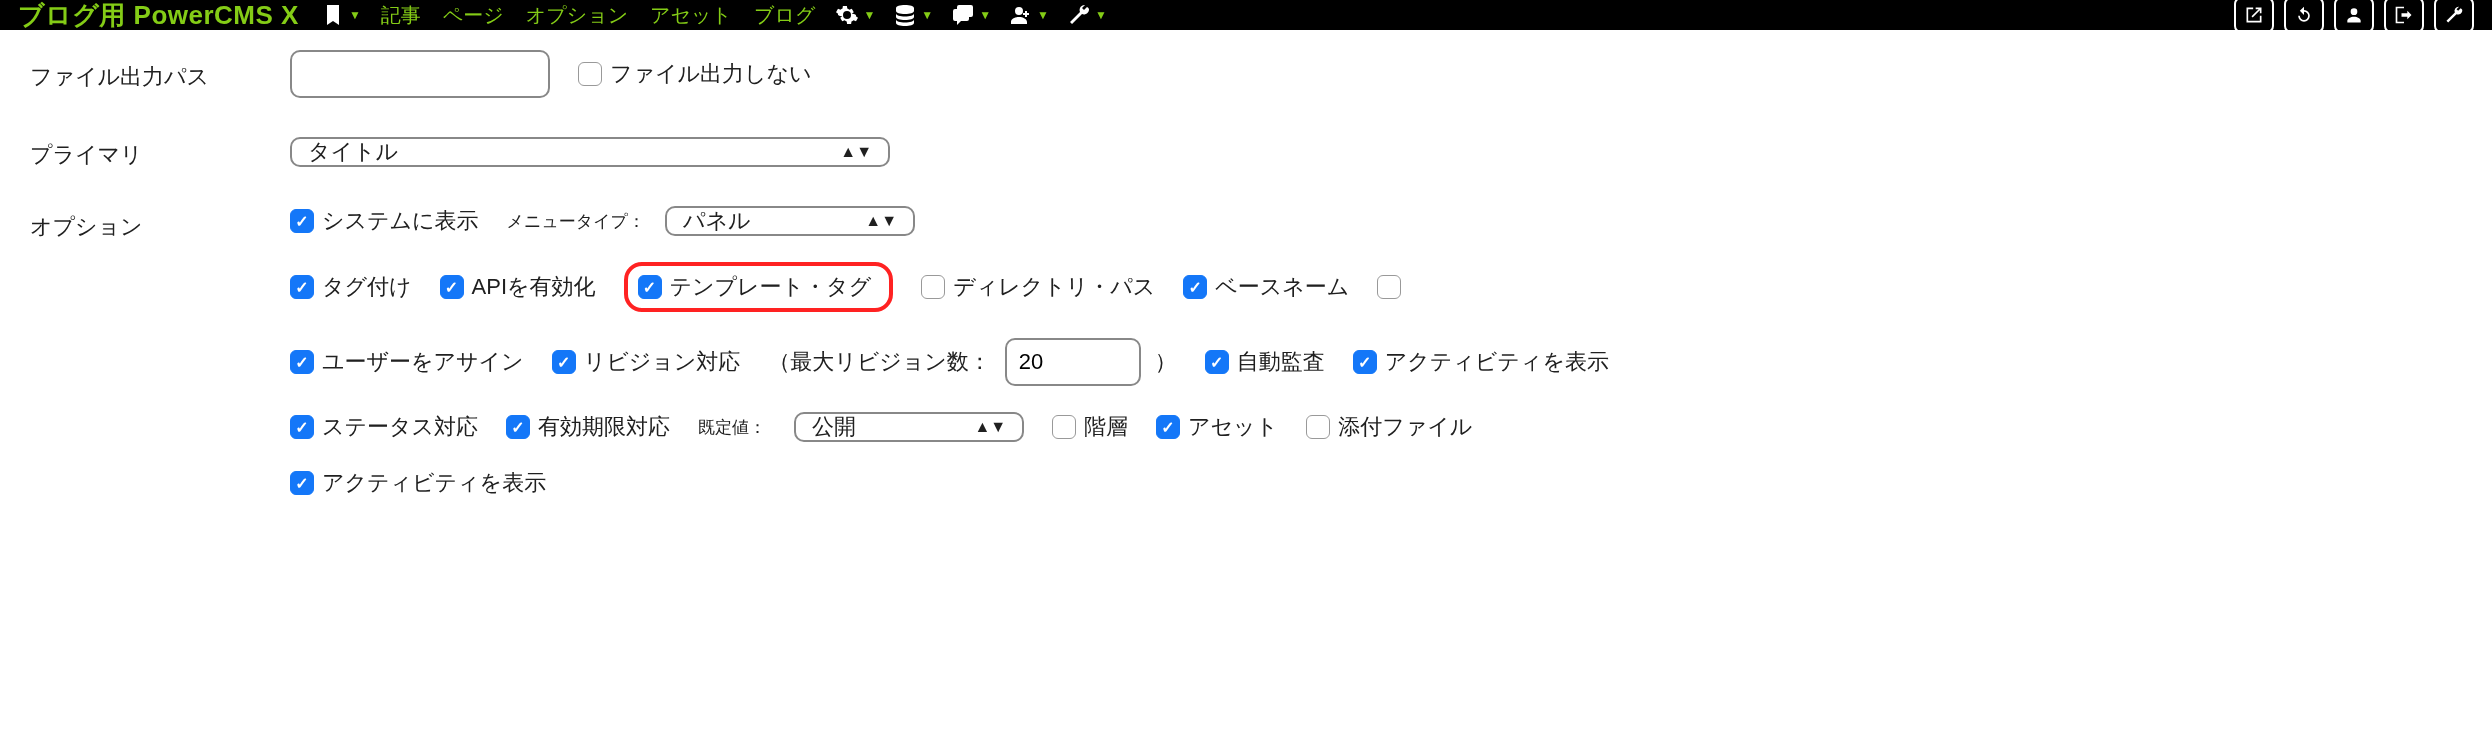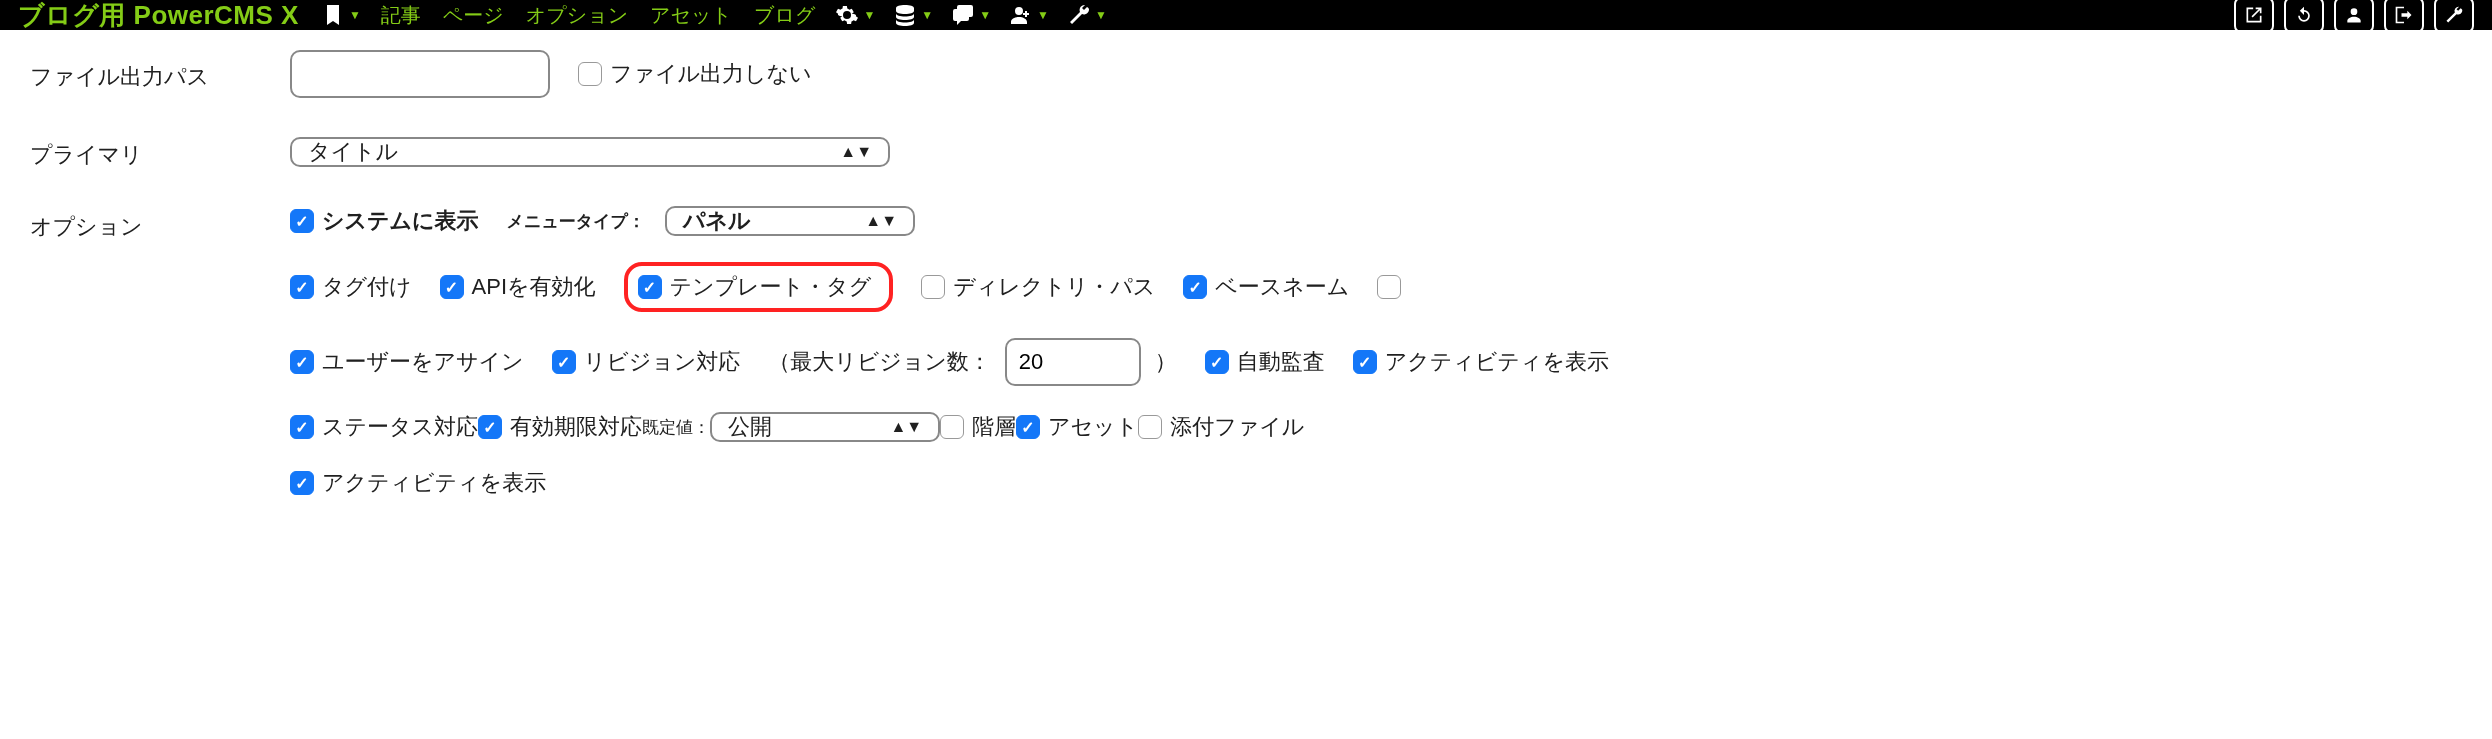--- a/index.html
+++ b/index.html
@@ -148,21 +148,21 @@
         <span>タイトル</span>
         <span class="sel-caret">▲▼</span>
       </div>
     </div>
   </div>
 
   <div class="row top">
     <div class="label-col">オプション</div>
     <div class="ctrl-col" style="flex-direction:column; align-items:flex-start; gap:26px;">
 
-      <div style="display:flex; align-items:center; gap:20px;font-weight:bold;">
+      <div style="display:flex; align-items:center; gap:20px;">
         <label class="cb-lbl">
           <span class="cb checked"></span>
           <span>システムに表示</span>
         </label>
         <span class="inline-txt ml">メニュータイプ：</span>
         <div class="select med">
           <span>パネル</span>
           <span class="sel-caret">▲▼</span>
         </div>
       </div>
@@ -210,21 +210,21 @@
         <label class="cb-lbl">
           <span class="cb checked"></span>
           <span>自動監査</span>
         </label>
         <label class="cb-lbl">
           <span class="cb checked"></span>
           <span>アクティビティを表示</span>
         </label>
       </div>
 
-      <div style="display:flex; align-items:center; flex-wrap:wrap;">
+      <div style="display:flex; align-items:center; gap:28px; flex-wrap:wrap;">
         <label class="cb-lbl">
           <span class="cb checked"></span>
           <span>ステータス対応</span>
         </label>
         <label class="cb-lbl">
           <span class="cb checked"></span>
           <span>有効期限対応</span>
         </label>
         <span class="inline-txt">既定値：</span>
         <div class="select sm">

